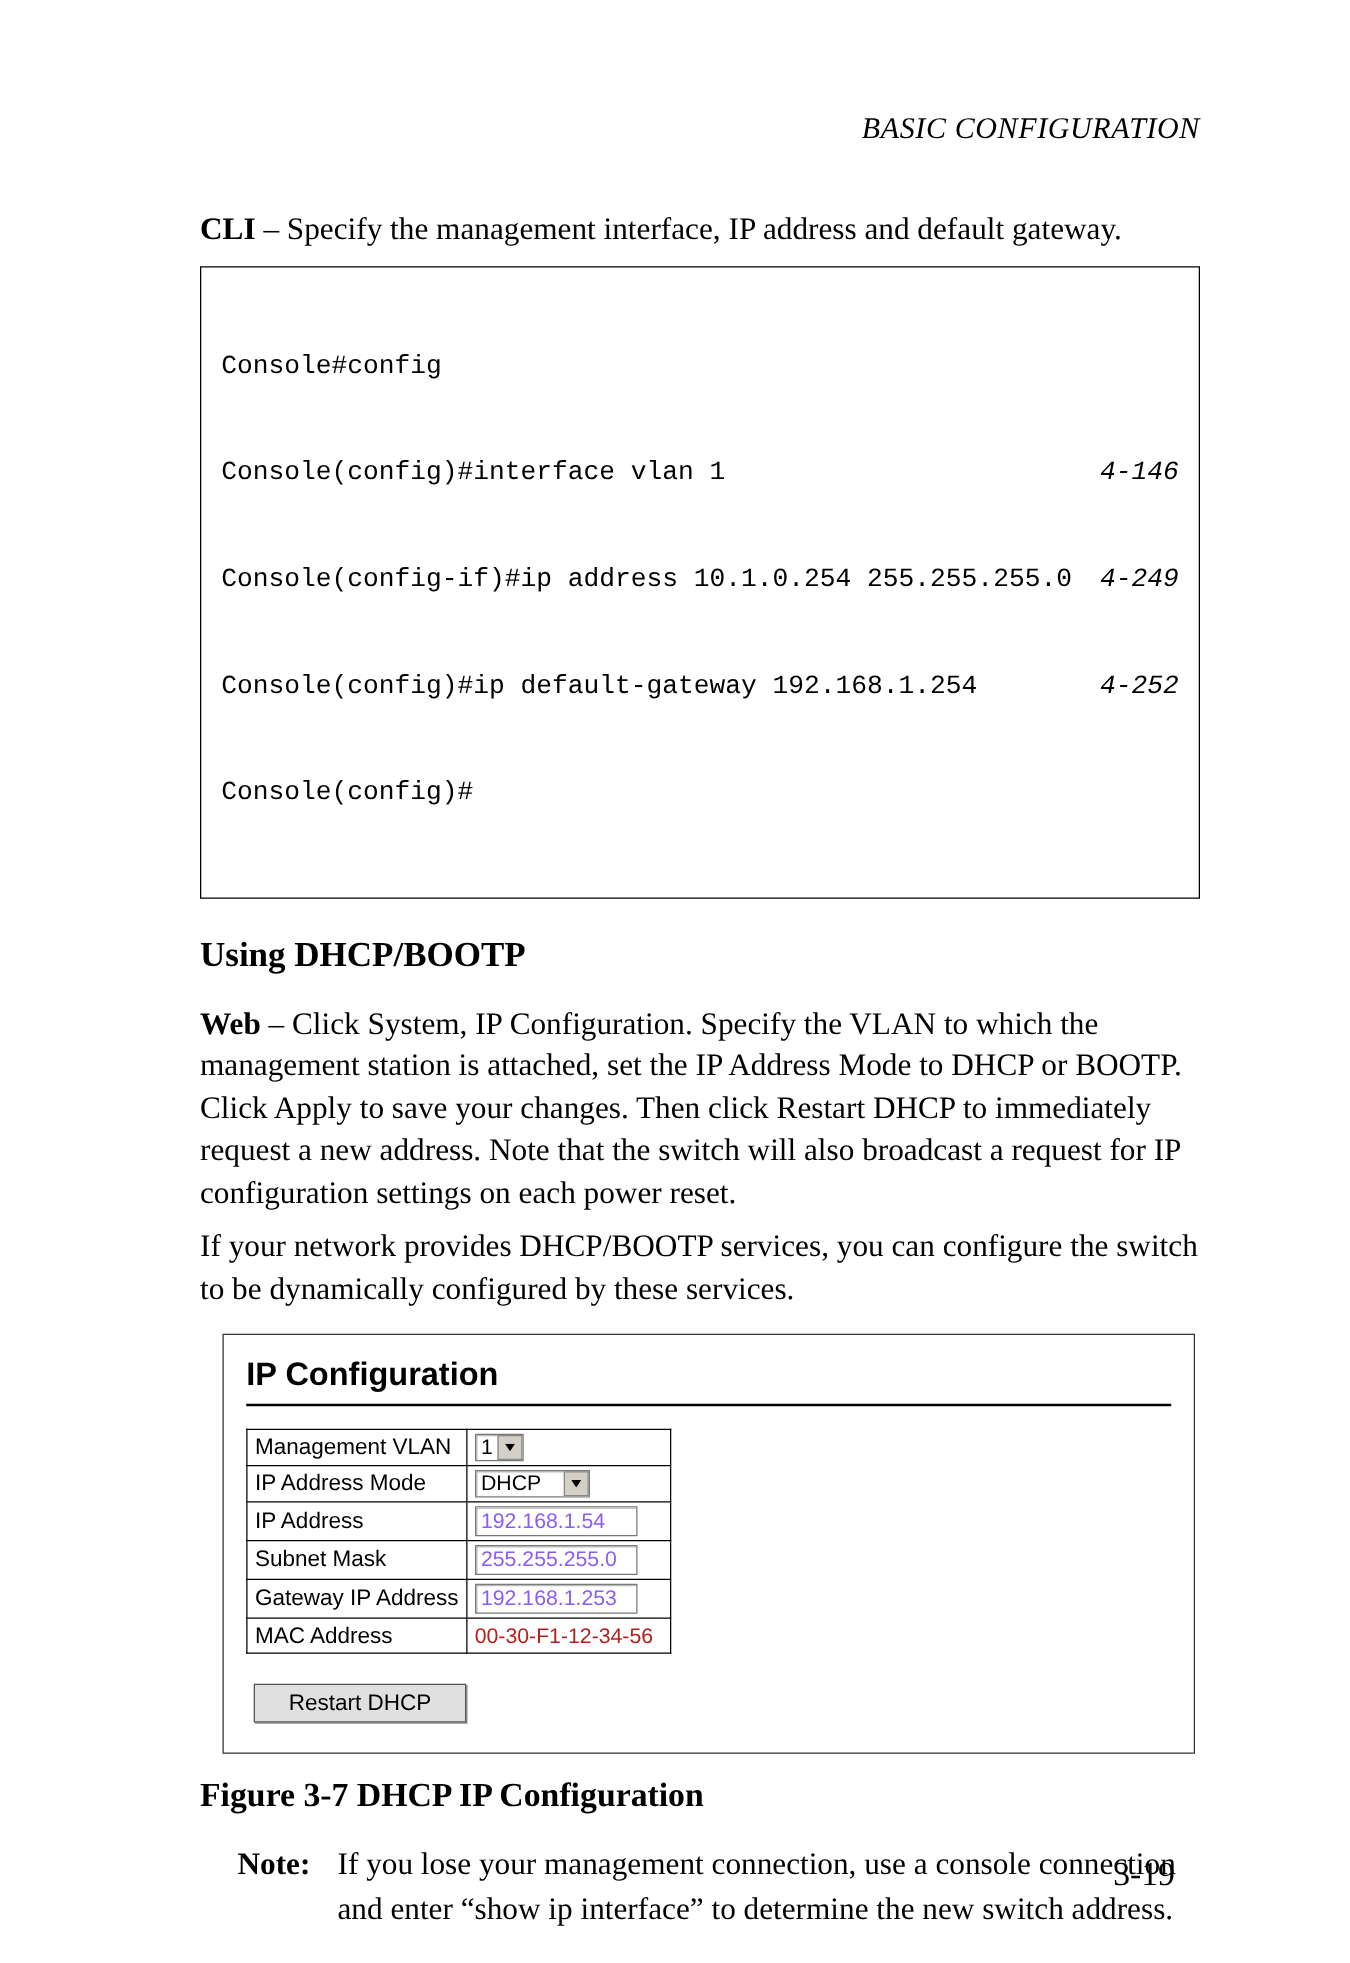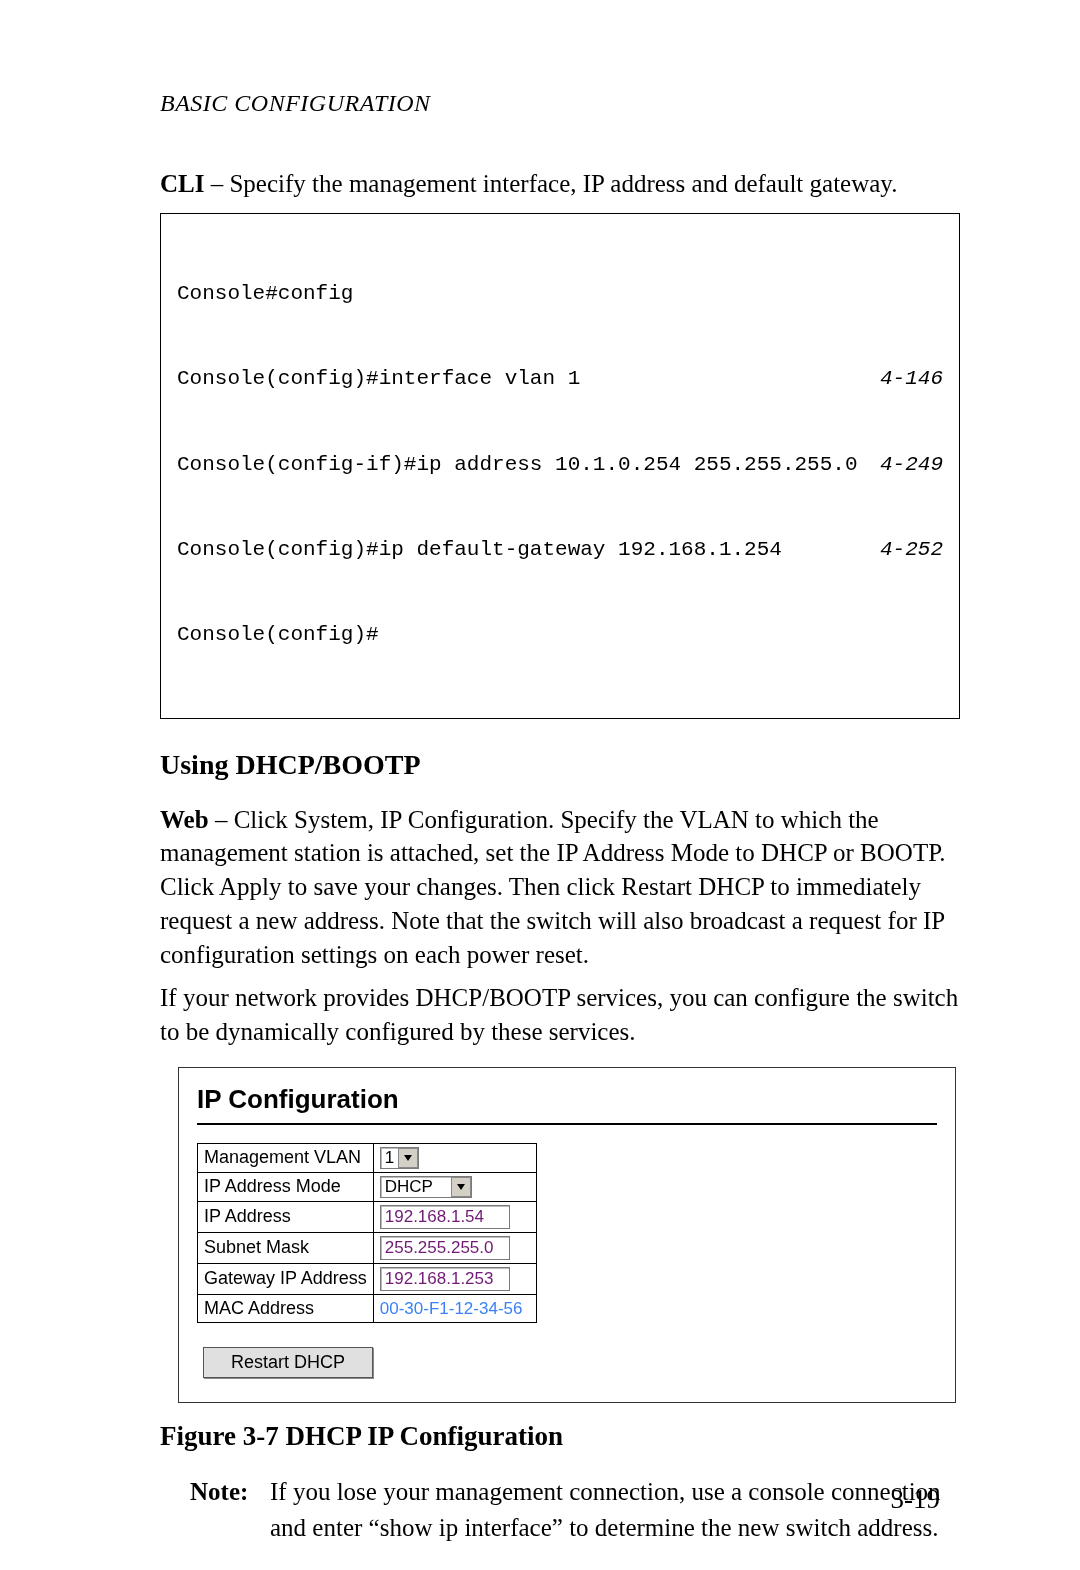--- a/index.html
+++ b/index.html
@@ -10,20 +10,21 @@
     color: #000;
   }
   .page {
     width: 1080px;
     height: 1570px;
     box-sizing: border-box;
     padding: 90px 120px 80px 160px;
     position: relative;
   }
   .running-head {
+    text-align: right;
     font-style: italic;
     font-variant: small-caps;
     font-size: 24px;
     letter-spacing: 0.5px;
     margin-bottom: 50px;
   }
   .para {
     font-size: 25px;
     line-height: 1.35;
     margin: 0 0 10px 0;
@@ -109,30 +110,30 @@
     width: 8px;
     height: 6px;
     display: block;
   }
   .faux-input {
     display: inline-block;
     border: 1px solid #7a7a7a;
     background: #fff;
     padding: 1px 4px;
     min-width: 120px;
-    color: #701a75; 
+    color: #8b5cf6; 
     box-shadow: inset 1px 1px 0 #bbb;
     font-family: Arial, Helvetica, sans-serif;
     font-size: 17px;
     line-height: 20px;
   }
   .static-val {
     font-family: Arial, Helvetica, sans-serif;
     font-size: 17px;
-    color: #3b82f6;
+    color: #b91c1c;
   }
   .btn {
     display: inline-block;
     border: 1px solid #555;
     background: #e0e0e0;
     padding: 4px 27px;
     font-family: Arial, Helvetica, sans-serif;
     font-size: 18px;
     margin-top: 24px;
     margin-left: 6px;

